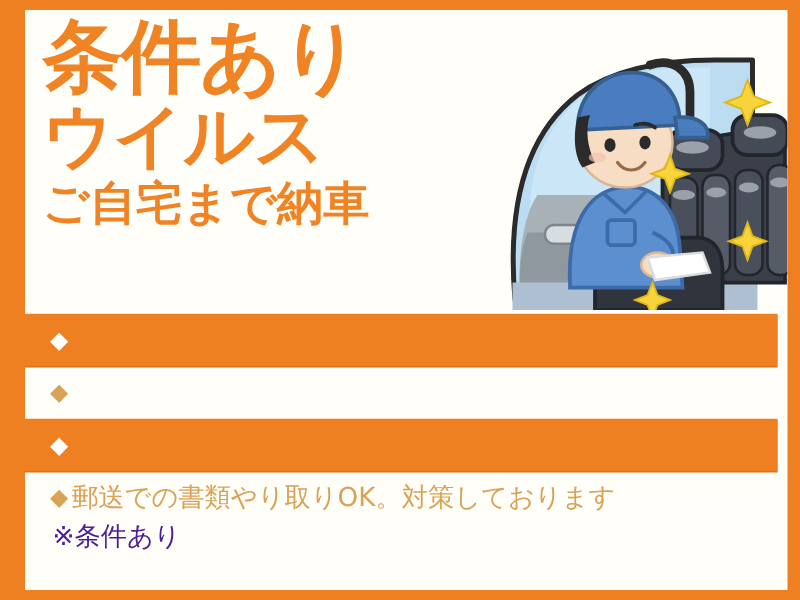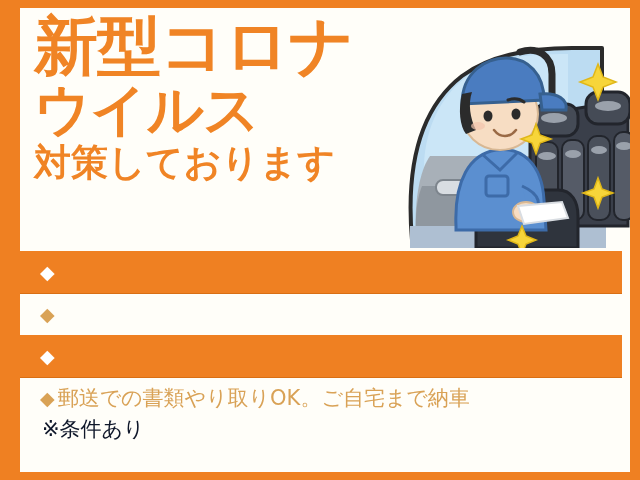--- a/index.html
+++ b/index.html
@@ -75,34 +75,34 @@
   .row.white {
     background:transparent;
     color:#d9a256;
   }
   .row .dia { margin-right:3px; font-size:19px; }
   .row.orange .dia { color:#ffffff; }
   #note {
     padding-left:22px;
     margin-top:-4px;
     font-size:21px;
-    color:#0f172a;
+    color:#4c1d95;
     white-space:nowrap;
   }
 </style>
 </head>
 <body>
 
 <div id="poster">
   <div id="inner">
 
     <div id="headline">
-      <div class="hl" id="hl1">新型コロナ</div>
+      <div class="hl" id="hl1">条件あり</div>
       <div class="hl" id="hl2">ウイルス</div>
-      <div class="hl" id="hl3">対策しております</div>
+      <div class="hl" id="hl3">ご自宅まで納車</div>
     </div>
 
     <div id="illus">
       <svg width="228" height="218" viewBox="0 0 228 218" xmlns="http://www.w3.org/2000/svg">
 
         <path d="M10 210 C4 140 16 80 60 46 C90 24 130 18 170 18 L200 18 L200 210 Z" fill="#bcdcf2" stroke="#2b2b2b" stroke-width="4" stroke-linejoin="round"></path>
 
         <path d="M22 150 C20 110 32 70 68 44 C96 26 132 24 166 24 L166 150 Z" fill="#cbe6f7"></path>
 
         <path d="M14 206 C12 170 18 140 28 126 L170 126 L170 206 Z" fill="#a8b0b8"></path>
@@ -179,19 +179,19 @@
         <span class="dia">◆</span>
       </div>
       <div class="row white">
         <span class="dia">◆</span>
       </div>
       <div class="row orange">
         <span class="dia">◆</span>
       </div>
       <div class="row white">
         <span class="dia">◆</span>
-        <span>郵送での書類やり取りOK。ご自宅まで納車</span>
+        <span>郵送での書類やり取りOK。対策しております</span>
       </div>
       <div id="note">※条件あり</div>
     </div>
 
   </div>
 </div>
 
 </body></html>

